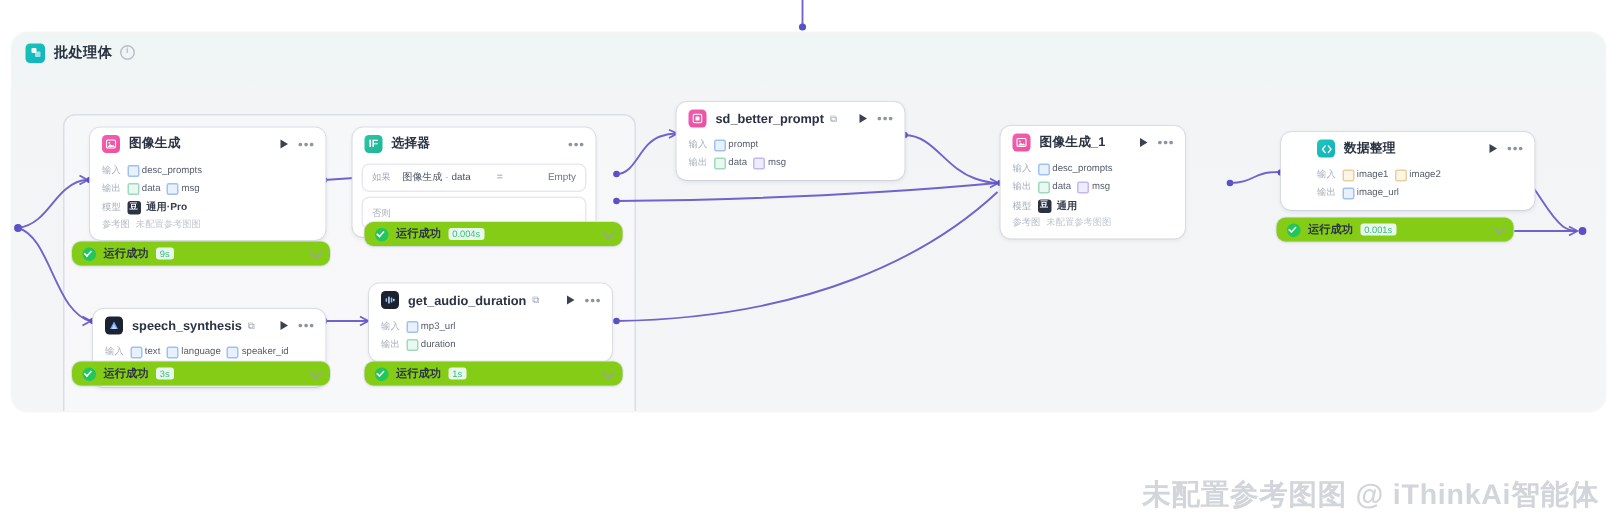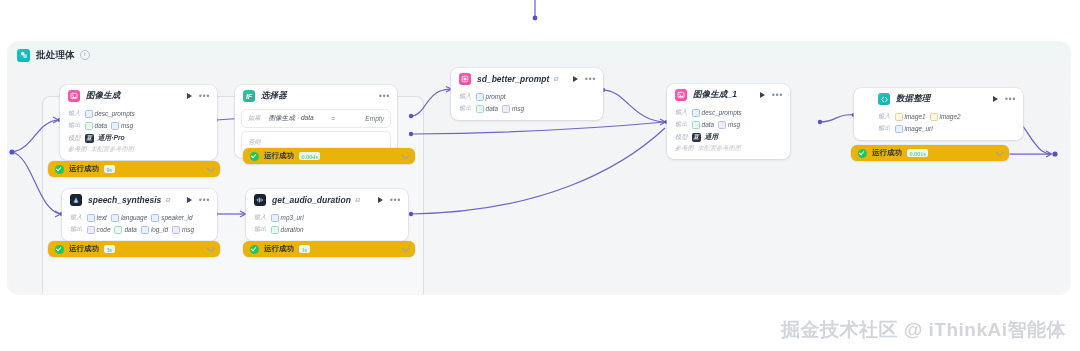--- a/index.html
+++ b/index.html
@@ -25,21 +25,20 @@
   .canvas-panel {
     position: absolute;
     left: 8px;
     top: 22px;
     width: 1062px;
     height: 252px;
     background: linear-gradient(180deg, #eef6f4 0%, #f2f4f6 14%, #f4f5f7 100%);
     border-radius: 10px;
     box-shadow: 0 0 0 1px rgba(0,0,0,0.035);
     overflow: hidden;
-    margin-top: 20px;
   }
   .canvas-header {
     position: absolute;
     left: 0; top: 0;
     width: 100%;
     height: 26px;
     display: flex;
     align-items: center;
     padding-left: 9px;
     box-sizing: border-box;
@@ -102,21 +101,20 @@
     fill: #5b4fc4;
   }
 
   
   .node {
     position: absolute;
     background: #ffffff;
     border-radius: 7px;
     box-shadow: 0 1px 3px rgba(36,45,65,0.10), 0 0 0 .6px rgba(220,224,232,0.9);
     overflow: hidden;
-    font-style: italic;
   }
   .node-head {
     display: flex;
     align-items: center;
     height: 22px;
     padding: 0 7px 0 8px;
     box-sizing: border-box;
   }
   .node-icon {
     width: 12px; height: 12px;
@@ -233,29 +231,28 @@
   .cond-tag { font-size:6.2px; color:#a7aeba; flex:none; }
   .cond-ref { font-size:6.6px; color:#4a5260; white-space:nowrap; }
   .cond-ref .sep { color:#b6bcc6; margin:0 2px; }
   .cond-op { font-size:7px; color:#8a919d; margin-left:auto; margin-right:22px;}
   .cond-val { font-size:6.6px; color:#6d7481; }
   .cond-box.empty-row { min-height: 14px; padding: 3px 6px; }
 
   
   .status-bar {
     position: absolute;
-    background: #eab308;
+    background: #84cc16;
     border-radius: 6px;
     box-shadow: 0 1px 2px rgba(36,45,65,0.08), 0 0 0 .6px rgba(223,227,234,0.95);
     display: flex;
     align-items: center;
     padding: 0 7px;
     box-sizing: border-box;
     height: 16px;
-    font-family: Liberation Serif, serif;
   }
   .ok-dot {
     width: 9px; height: 9px; border-radius: 50%;
     background: #22c55e;
     flex: none;
     position: relative;
   }
   .ok-dot:after {
     content: "";
     position: absolute;
@@ -564,21 +561,21 @@
     </div>
   </div>
 
   <div class="status-bar" style="left:851px; top:145px; width:158px;">
     <span class="ok-dot"></span>
     <span class="ok-text">运行成功</span>
     <span class="ok-time">0.001s</span>
     <span class="chev"></span>
   </div>
 
-  <div class="node" style="left:62px; top:189px; width:155px;">
+  <div class="node" style="left:62px; top:206px; width:155px;">
     <div class="node-head">
       <span class="node-icon ic-sp">
         <svg width="8" height="8" viewBox="0 0 12 12" aria-hidden="true">
           <path d="M6 2 L10 9.6 L2 9.6 Z" fill="#6ea8ff"></path>
           <path d="M6 4.4 L8.4 9.6 L3.6 9.6 Z" fill="#bcd6ff"></path>
         </svg>
       </span>
       <span class="node-title mono">speech_synthesis</span>
       <span class="link-glyph">⧉</span>
       <span class="head-spacer"></span>
@@ -664,15 +661,15 @@
     </div>
   </div>
 
   <div class="status-bar" style="left:243px; top:241px; width:172px;">
     <span class="ok-dot"></span>
     <span class="ok-text">运行成功</span>
     <span class="ok-time">1s</span>
     <span class="chev"></span>
   </div>
 
-  <div class="watermark">掘金技术社区 @ iThinkAi智能体</div>
+  <div class="watermark">未配置参考图图 @ iThinkAi智能体</div>
 
 </div>
 
 </body></html>

